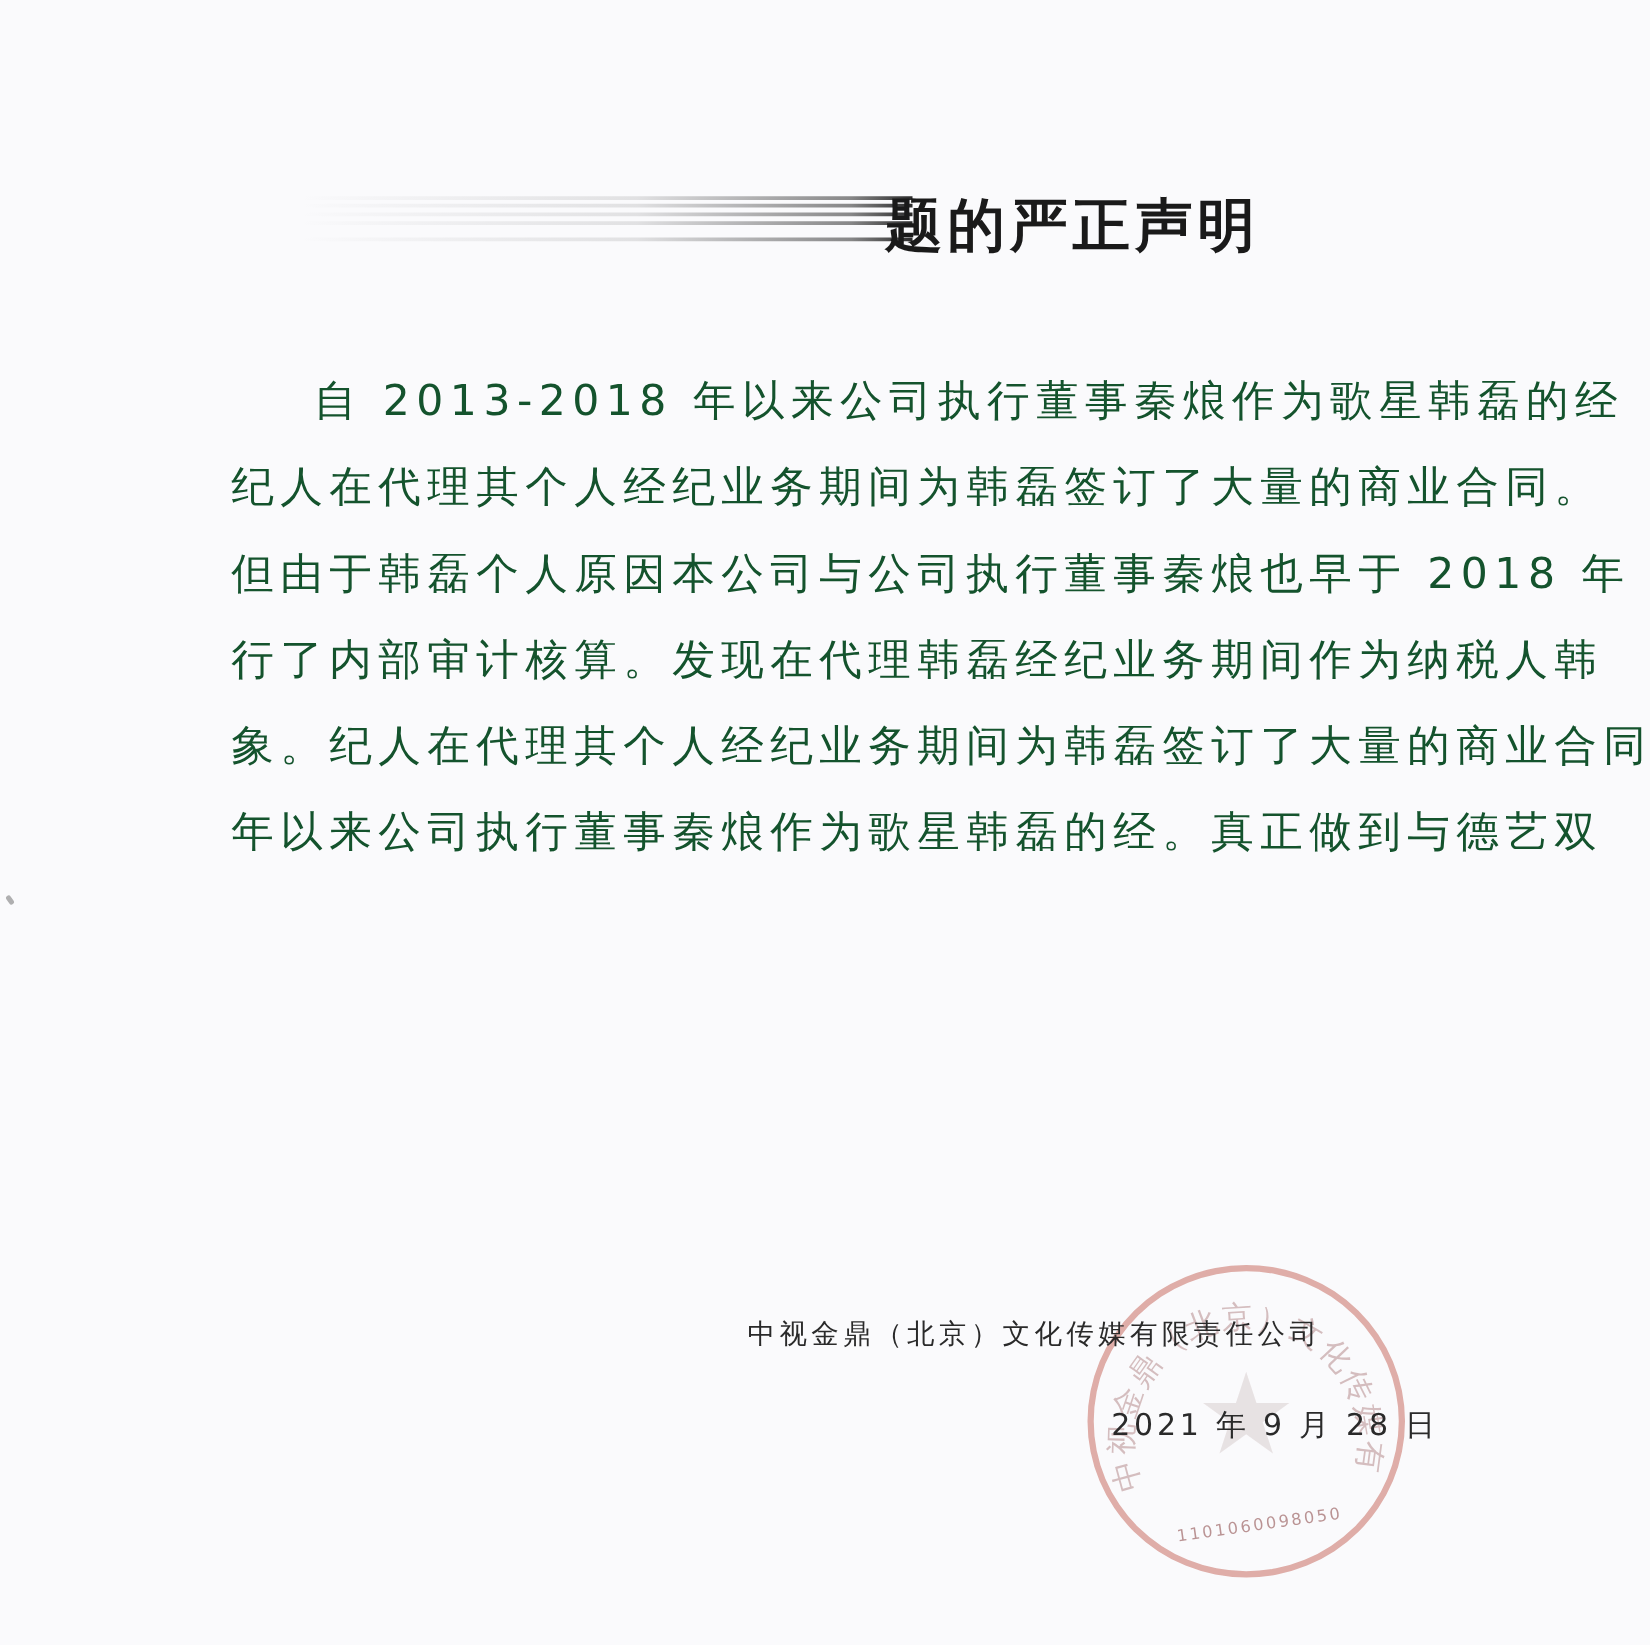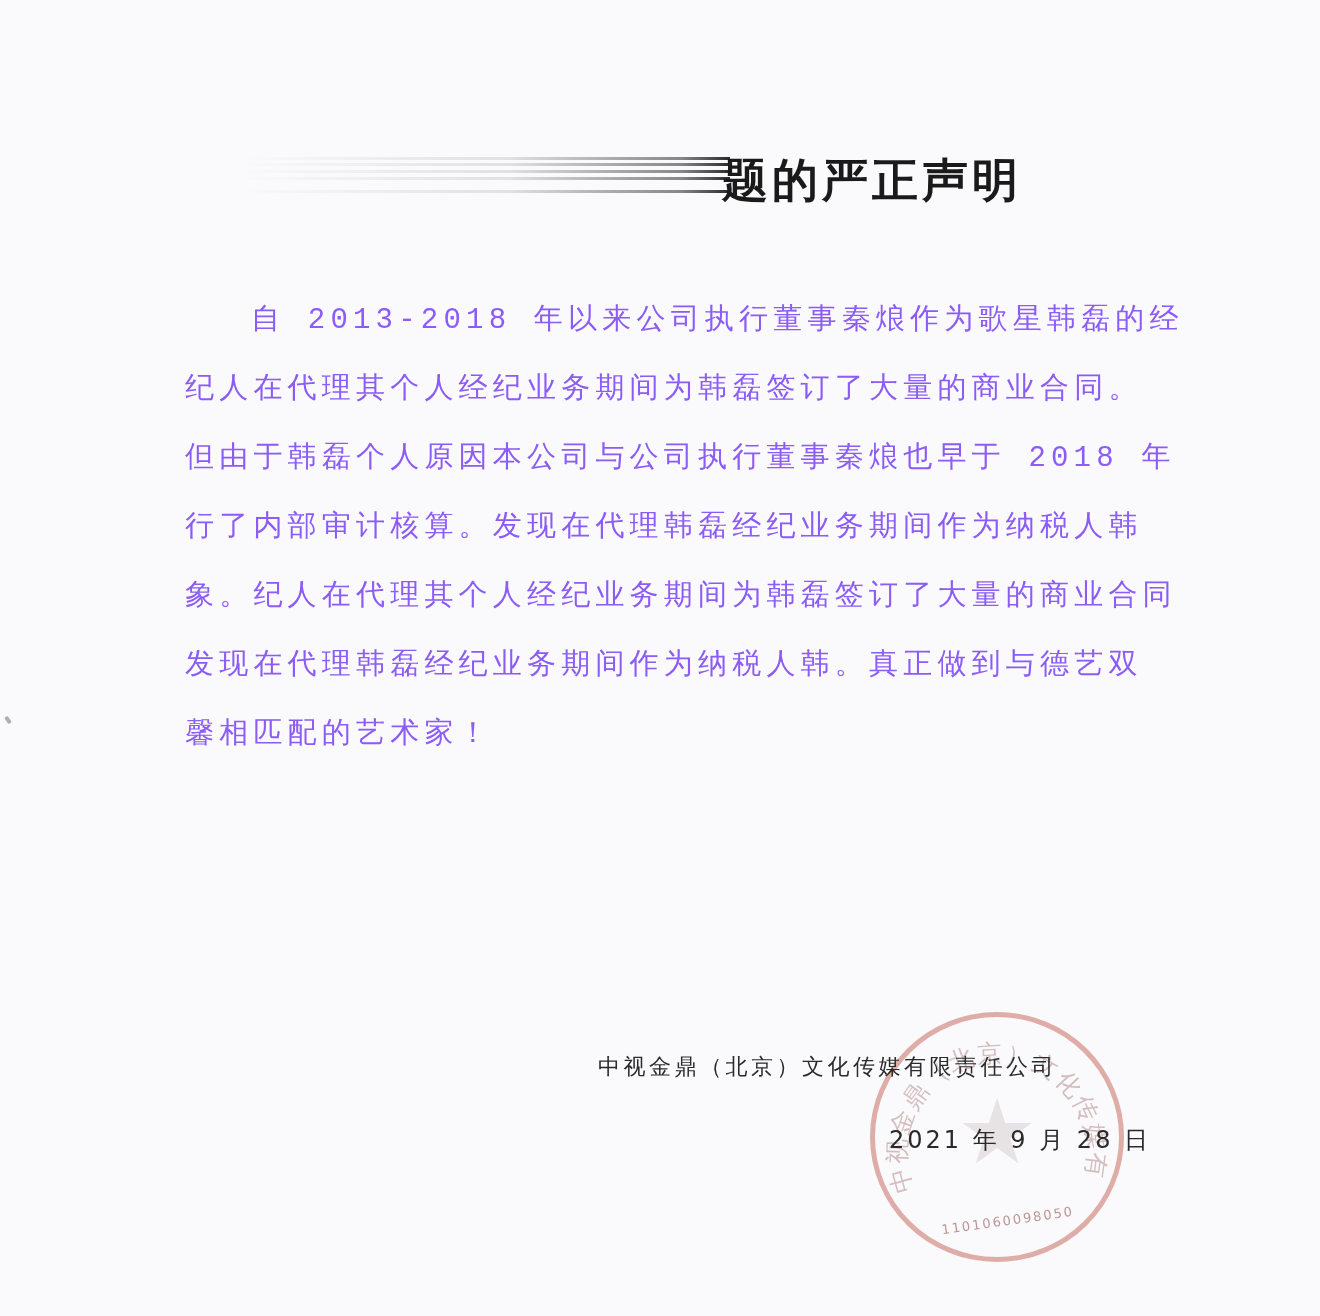--- a/index.html
+++ b/index.html
@@ -29,44 +29,43 @@
       height: 64px;
     }
     .streak {
       position: absolute;
       left: 0;
       width: 490px;
       background: linear-gradient(to right, rgba(60,60,60,0) 0%, rgba(80,80,80,0.15) 55%, rgba(40,40,40,0.55) 90%, rgba(20,20,20,0.9) 100%);
     }
     .title-text {
       position: absolute;
-      left: 482px;
+      left: 468px;
       top: 0;
       font-size: 46px;
       font-weight: bold;
       letter-spacing: 4px;
       color: #1a1a1a;
       line-height: 64px;
       white-space: nowrap;
     }
     
     .body {
       position: absolute;
       left: 185px;
       top: 296px;
       width: 920px;
     }
     .line {
       height: 69px;
       line-height: 50px;
-      font-size: 29px;
+      font-size: 34px;
       letter-spacing: 5.2px;
       white-space: nowrap;
-      color: #8b5cf6;
-      font-family: Liberation Mono, monospace;
+      color: #14532d;
     }
     .line.first {
       padding-left: 66px;
     }
     
     .sig-company {
       position: absolute;
       left: 598px;
       top: 1052px;
       font-size: 22px;
@@ -144,22 +143,21 @@
     <div class="streak" style="top:42px;height:3px;"></div>
     <div class="title-text">题的严正声明</div>
   </div>
 
   <div class="body">
     <div class="line first">自 2013-2018 年以来公司执行董事秦烺作为歌星韩磊的经</div>
     <div class="line">纪人在代理其个人经纪业务期间为韩磊签订了大量的商业合同。</div>
     <div class="line">但由于韩磊个人原因本公司与公司执行董事秦烺也早于 2018 年</div>
     <div class="line">行了内部审计核算。发现在代理韩磊经纪业务期间作为纳税人韩</div>
     <div class="line">象。纪人在代理其个人经纪业务期间为韩磊签订了大量的商业合同</div>
-    <div class="line">发现在代理韩磊经纪业务期间作为纳税人韩。真正做到与德艺双</div>
-    <div class="line">馨相匹配的艺术家！</div>
+    <div class="line">年以来公司执行董事秦烺作为歌星韩磊的经。真正做到与德艺双</div>
   </div>
 
   <div class="stamp">
     <svg class="stamp-arc-text" viewBox="0 0 254 250">
       <defs>
         <path id="arcPath" d="M 40 180 A 95 95 0 1 1 214 180" fill="none"></path>
       </defs>
       <text font-size="26" fill="rgba(170,120,120,0.55)" font-family="DejaVu Sans, sans-serif" letter-spacing="2">
         <textPath href="#arcPath">中视金鼎（北京）文化传媒有限责任公司</textPath>
       </text>

